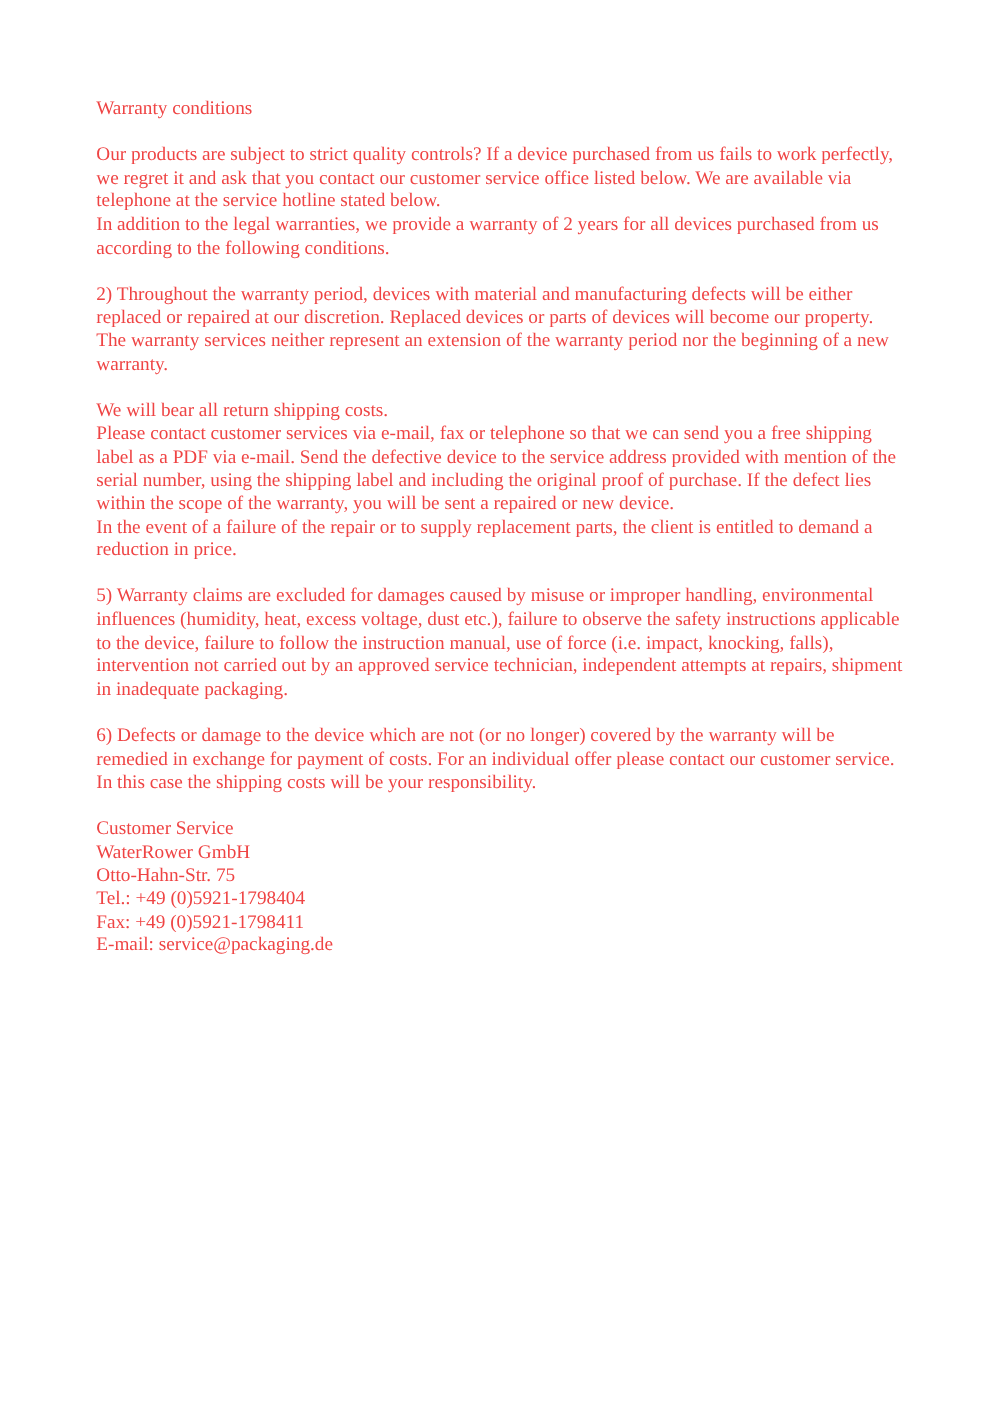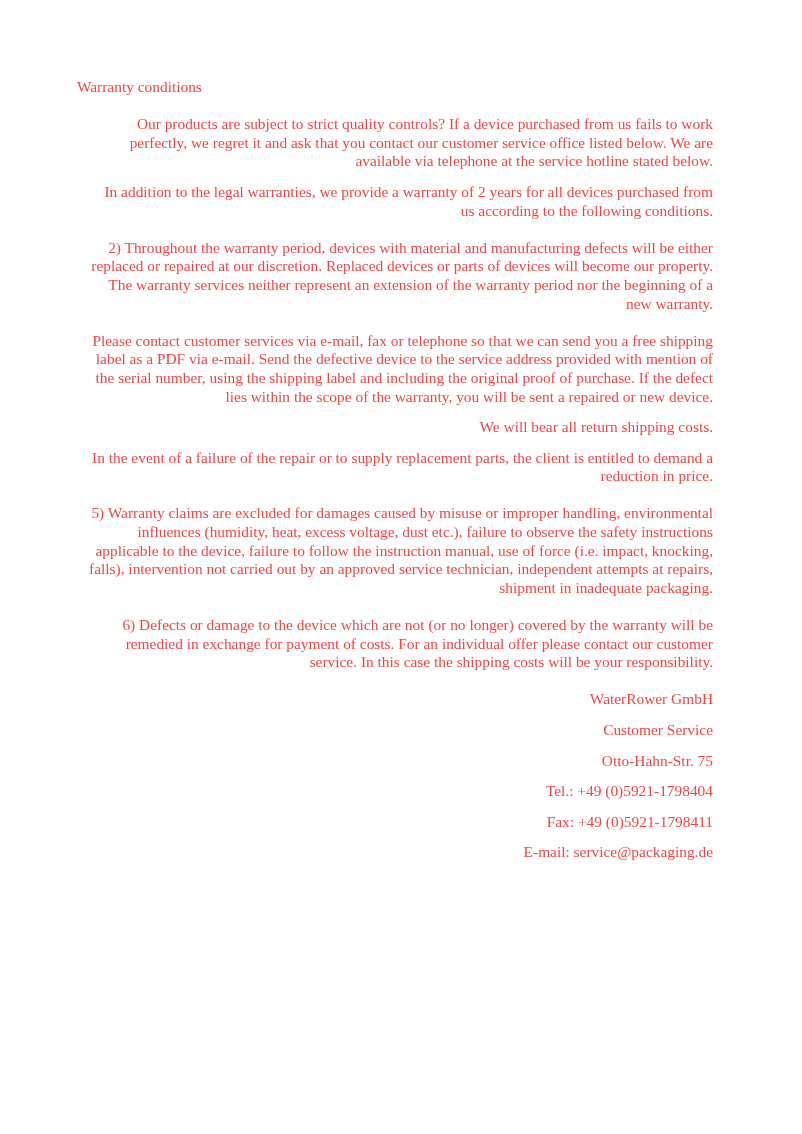--- a/index.html
+++ b/index.html
@@ -22,23 +22,22 @@
   }
   .title {
     font-size: inherit;
     font-weight: normal;
     margin: 0 0 18.6px 0;
   }
   .block {
     margin: 0 0 18.6px 0;
   }
   .block p {
-    margin: 12px;
+    margin: 0;
     padding: 0;
-    text-align: right;
   }
 </style>
 </head>
 <body>
 
 <div class="page">
 
   <h1 class="title">Warranty conditions</h1>
 
   <div class="block">
@@ -46,35 +45,35 @@
     <p>In addition to the legal warranties, we provide a warranty of 2 years for all devices purchased from us according to the following conditions.</p>
   </div>
 
 
   <div class="block">
     <p>2) Throughout the warranty period, devices with material and manufacturing defects will be either replaced or repaired at our discretion. Replaced devices or parts of devices will become our property. The warranty services neither represent an extension of the warranty period nor the beginning of a new warranty.</p>
   </div>
 
 
   <div class="block">
+    <p>We will bear all return shipping costs.</p>
     <p>Please contact customer services via e-mail, fax or telephone so that we can send you a free shipping label as a PDF via e-mail. Send the defective device to the service address provided with mention of the serial number, using the shipping label and including the original proof of purchase. If the defect lies within the scope of the warranty, you will be sent a repaired or new device.</p>
-    <p>We will bear all return shipping costs.</p>
     <p>In the event of a failure of the repair or to supply replacement parts, the client is entitled to demand a reduction in price.</p>
   </div>
 
   <div class="block">
     <p>5) Warranty claims are excluded for damages caused by misuse or improper handling, environmental influences (humidity, heat, excess voltage, dust etc.), failure to observe the safety instructions applicable to the device, failure to follow the instruction manual, use of force (i.e. impact, knocking, falls), intervention not carried out by an approved service technician, independent attempts at repairs, shipment in inadequate packaging.</p>
   </div>
 
   <div class="block">
     <p>6) Defects or damage to the device which are not (or no longer) covered by the warranty will be remedied in exchange for payment of costs. For an individual offer please contact our customer service. In this case the shipping costs will be your responsibility.</p>
   </div>
 
   <div class="block">
+    <p>Customer Service</p>
     <p>WaterRower GmbH</p>
-    <p>Customer Service</p>
     <p>Otto-Hahn-Str. 75</p>
     <p>Tel.: +49 (0)5921-1798404</p>
     <p>Fax: +49 (0)5921-1798411</p>
     <p>E-mail: service@packaging.de</p>
   </div>
 
 </div>
 
 </body></html>

